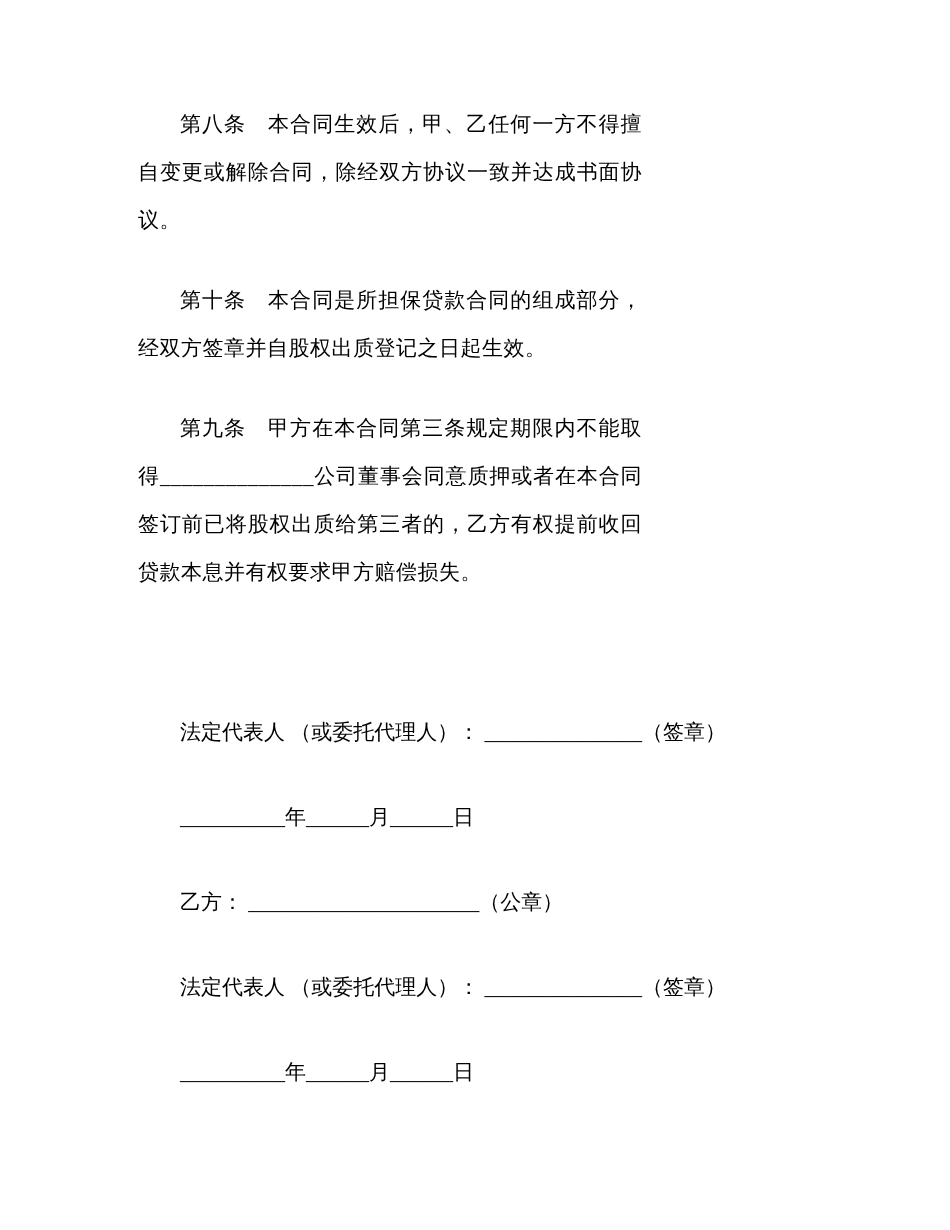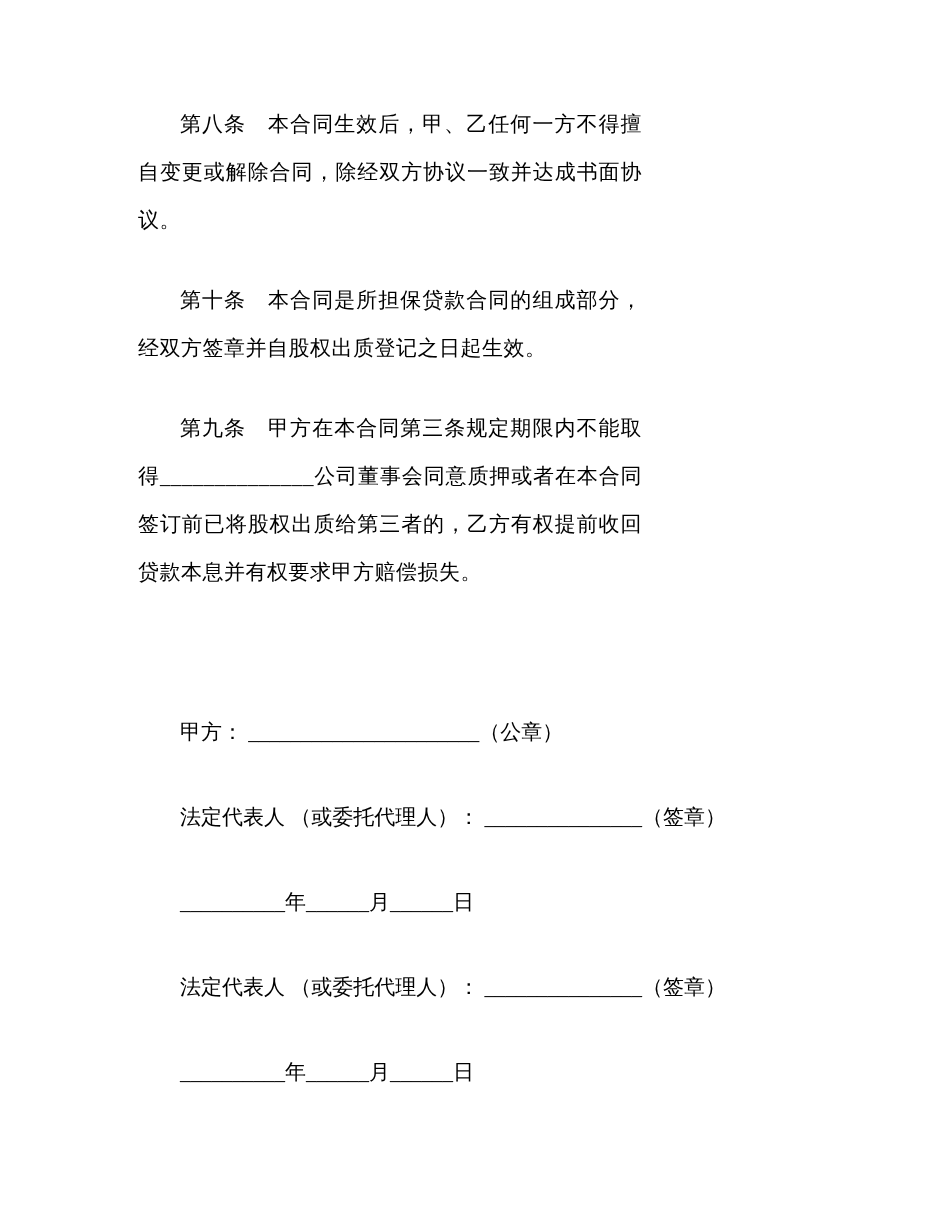--- a/index.html
+++ b/index.html
@@ -45,26 +45,26 @@
   <div class="doc-content">
 
     <p class="para">第八条　本合同生效后，甲、乙任何一方不得擅自变更或解除合同，除经双方协议一致并达成书面协议。</p>
 
     <p class="para">第十条　本合同是所担保贷款合同的组成部分，经双方签章并自股权出质登记之日起生效。</p>
 
     <p class="para">第九条　甲方在本合同第三条规定期限内不能取得______________公司董事会同意质押或者在本合同签订前已将股权出质给第三者的，乙方有权提前收回贷款本息并有权要求甲方赔偿损失。</p>
 
     <div class="signature-block">
 
-      <div class="sig-line">甲方： ______________________（公章）</div>
 
       <div class="sig-line">法定代表人 （或委托代理人）： _______________（签章）</div>
 
       <div class="sig-line">__________年______月______日</div>
 
+      <div class="sig-line">乙方： ______________________（公章）</div>
 
       <div class="sig-line">法定代表人 （或委托代理人）： _______________（签章）</div>
 
       <div class="sig-line">__________年______月______日</div>
 
     </div>
   </div>
 </div>
 
 </body></html>

